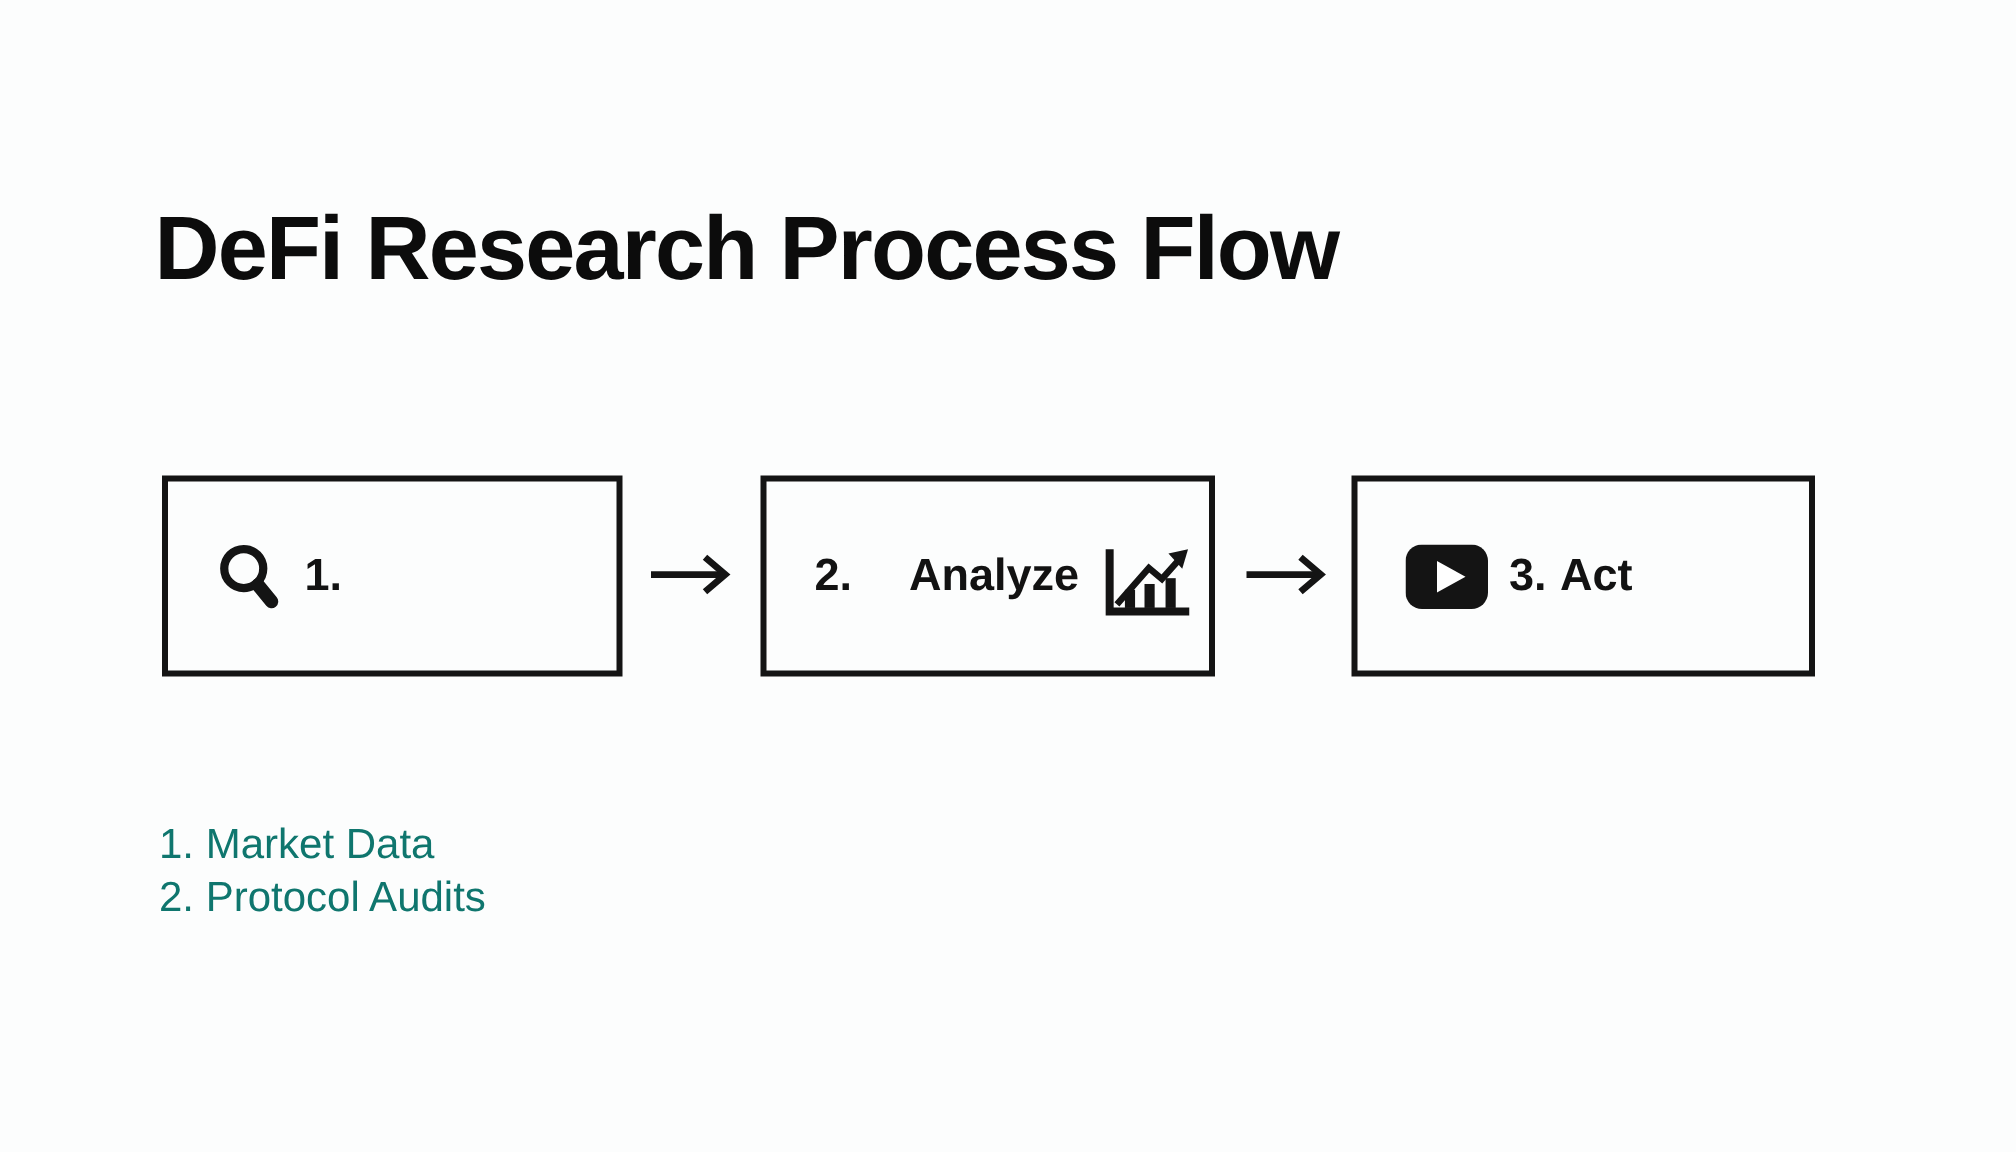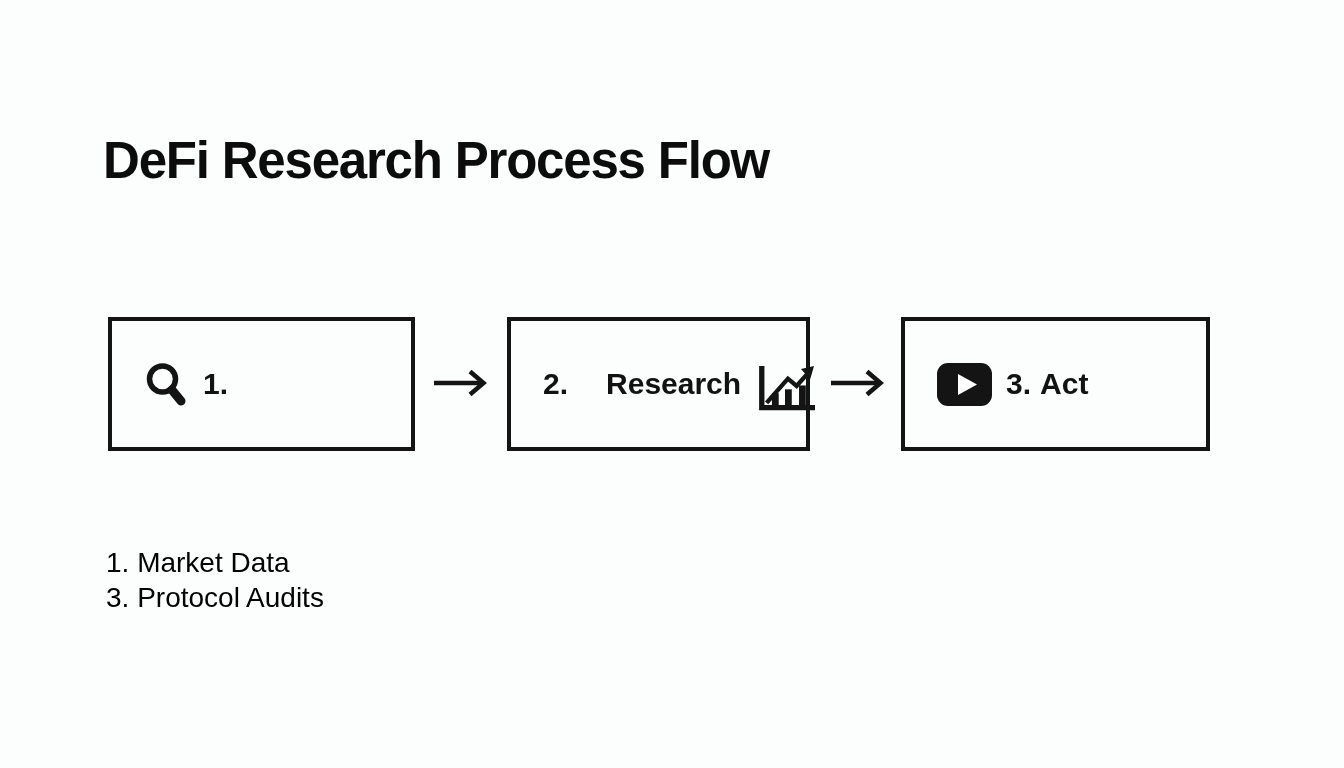--- a/index.html
+++ b/index.html
@@ -12,21 +12,21 @@
     position: relative;
     background: #fcfdfd;
     font-family: "Liberation Sans", sans-serif;
     color: #121212;
     overflow: hidden;
   }
   .page-title {
     position: absolute;
     left: 103px;
     top: 131px;
-    font-size: 51px;
+    font-size: 60px;
     font-weight: 700;
     letter-spacing: -1.2px;
     color: #0c0c0c;
     white-space: nowrap;
   }
   .step-box {
     position: absolute;
     top: 317px;
     height: 134px;
     box-sizing: border-box;
@@ -61,21 +61,21 @@
   }
   #arrow-1 { left: 432px; }
   #arrow-2 { left: 829px; }
   .legend {
     position: absolute;
     left: 106px;
     top: 546px;
     font-size: 28px;
     font-weight: 400;
     line-height: 34.7px;
-    color: #000000;
+    color: #0f766e;
   }
   .legend-item { white-space: nowrap; }
 </style>
 </head>
 <body>
 
 <div class="page-title">DeFi Research Process Flow</div>
 
 <div class="step-box" id="step-research">
   <span class="icon-wrap">
@@ -92,21 +92,21 @@
 <span class="flow-arrow" id="arrow-1">
   <svg width="56" height="32" viewBox="0 0 56 32" xmlns="http://www.w3.org/2000/svg">
     <line x1="2" y1="16" x2="50" y2="16" stroke="#141414" stroke-width="4.5"></line>
     <path d="M38 4.5 L51.5 16 L38 27.5" fill="none" stroke="#141414" stroke-width="4.5" stroke-linejoin="miter"></path>
   </svg>
 </span>
 
 <div class="step-box" id="step-analyze">
   <span class="label">
     <span>2.</span>
-    <span>Research</span>
+    <span>Analyze</span>
   </span>
   <span class="icon-wrap">
     <svg width="60" height="56" viewBox="0 0 62 57" xmlns="http://www.w3.org/2000/svg">
       <path d="M7 10 L7 53 L62 53" fill="none" stroke="#141414" stroke-width="5.5"></path>
       <rect x="17.5" y="38" width="7" height="12.5" fill="#141414"></rect>
       <rect x="31" y="34" width="7" height="16.5" fill="#141414"></rect>
       <rect x="45.5" y="30" width="7" height="20.5" fill="#141414"></rect>
       <path d="M12 48 L34 23 L43 30.5 L55 17" fill="none" stroke="#141414" stroke-width="4.5"></path>
       <polygon points="61,10 57,23.5 47.5,13" fill="#141414"></polygon>
     </svg>
@@ -128,14 +128,14 @@
     </svg>
   </span>
   <span class="label">
     <span>3.</span>
     <span>Act</span>
   </span>
 </div>
 
 <div class="legend">
   <div class="legend-item">1. Market Data</div>
-  <div class="legend-item">3. Protocol Audits</div>
+  <div class="legend-item">2. Protocol Audits</div>
 </div>
 
 </body></html>

